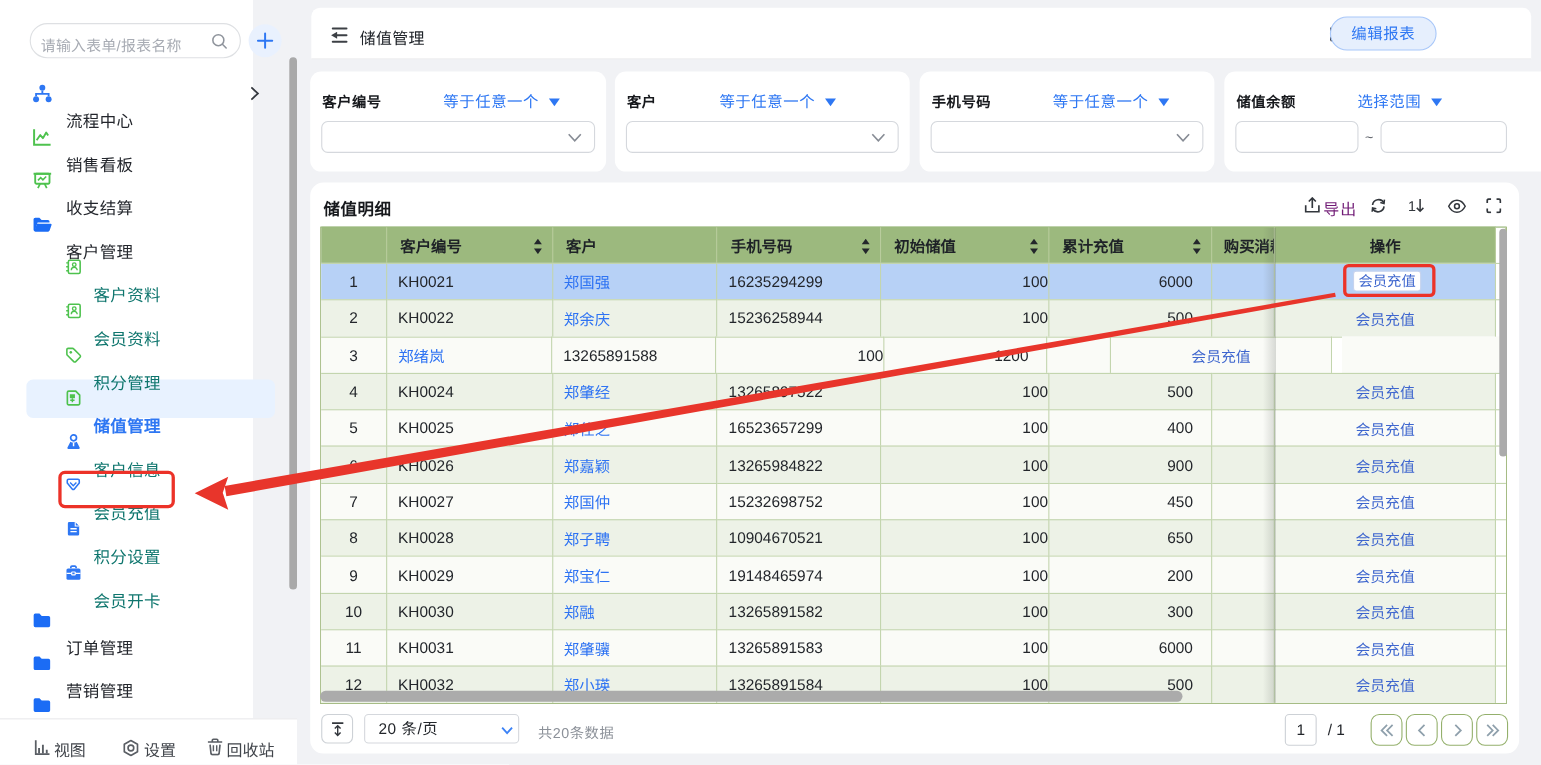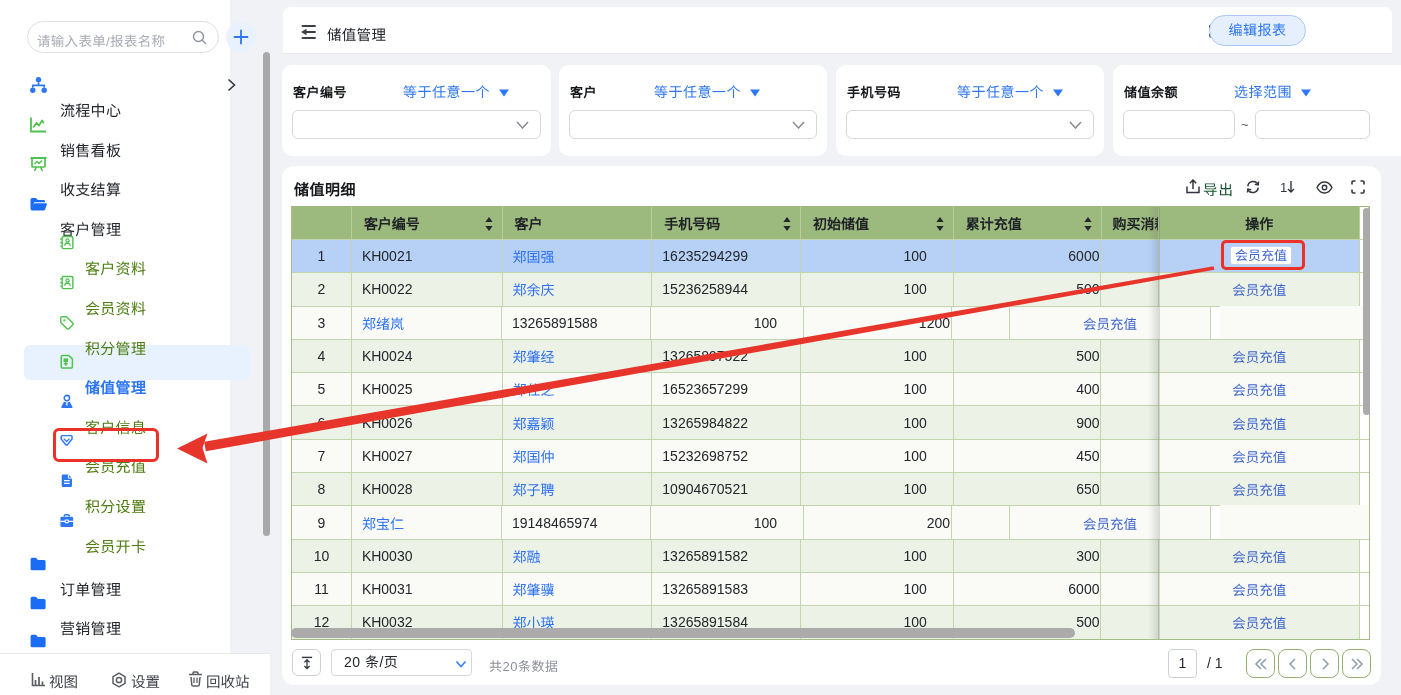--- a/index.html
+++ b/index.html
@@ -7,21 +7,21 @@
 html,body { width:1401px; height:695px; overflow:hidden; }
 body { font-family:"Liberation Sans", sans-serif; background:#F1F2F5; color:#1F2329; position:relative; }
 .abs { position:absolute; }
 
 #sidebar { position:absolute; left:0; top:0; width:230px; height:695px; background:#fff; }
 #search { position:absolute; left:27px; top:21px; width:192px; height:32px; border:1px solid #DEE0E3; border-radius:16px; }
 #search .ph { position:absolute; left:9px; top:8px; font-size:13.5px; color:#A8ACB4; letter-spacing:0.3px;}
 #plusbtn { position:absolute; left:226px; top:22px; width:30px; height:30px; border-radius:50%; background:#E9F1FE; }
 .mi { position:absolute; left:0; width:270px; height:36px; }
 .mi .txt { position:absolute; left:60px; top:50%; transform:translateY(-50%); font-size:15px; color:#23262C; letter-spacing:0.3px;margin-top:24px;}
-.mi.sub .txt { left:85px; font-size:15px; color:#4d7c0f; }
+.mi.sub .txt { left:85px; font-size:15px; color:#0f766e; }
 .mi .ic { position:absolute; left:29px; top:50%; transform:translateY(-50%); width:19px; height:19px; }
 .mi.sub .ic { left:59px; width:17px; height:17px; }
 #selbg { position:absolute; left:24px; top:345px; width:226px; height:35px; background:#E8F2FF; border-radius:6px; }
 #sb-redbox { position:absolute; left:53px; top:428px; width:106px; height:34px; border:3px solid #EC3228; border-radius:6px; z-index:30;}
 #sb-scroll { position:absolute; left:263px; top:52px; width:7px; height:484px; background:#A9A9A9; border-radius:4px; z-index:5;}
 #sb-bottom { position:absolute; left:0; top:653px; width:270px; height:42px; border-top:1px solid #E8E9EB; background:#fff;}
 #sb-bottom .item { position:absolute; top:16px; font-size:14.5px; color:#41454B; }
 
 #topbar { position:absolute; left:283px; top:7px; width:1109px; height:47px; background:#fff; border-radius:8px 8px 0 0; border-bottom:1px solid #E8E9EB; }
 #tb-title { position:absolute; left:44px; top:16px; font-size:14.5px; font-weight:500; color:#20242A; letter-spacing:0.3px;}
@@ -41,22 +41,22 @@
 .trow { display:flex; width:100%; height:33.3px; }
 .trow > div { border-right:1px solid #C3D5AE; border-top:1px solid #C3D5AE; overflow:hidden; white-space:nowrap; display:flex; align-items:center; font-size:14px; }
 .trow > div:last-child { border-right:none; }
 #thead { background:#9CB97E; height:33px;}
 #thead > div { font-weight:700; color:#1E2227; border-right:1px solid #B9CC9D; border-top:1px solid #9CB97E; position:relative;}
 #thead > div.c8 { background:#fff; }
 .c0{width:60px; justify-content:center;}
 .c1{width:151px; padding-left:10px;}
 .c2{width:150px; padding-left:10px;}
 .c3{width:149px; padding-left:10px;}
-.c4{width:153px; justify-content:flex-end; padding-right:26px;}
-.c5{width:148px; justify-content:flex-end; padding-right:1px;}
+.c4{width:153px; justify-content:flex-end; padding-right:0;}
+.c5{width:148px; justify-content:flex-end; padding-right:16px;}
 .c6{width:58px; padding-left:11px;}
 .c7{width:201px; justify-content:center;}
 .c8{width:9px; border-right:none; background:#fff;}
 #thead .c4, #thead .c5 { justify-content:flex-start; padding-left:12px;}
 #thead .c1, #thead .c2, #thead .c3 { padding-left:12px;}
 .odd { background:#FAFBF7; }
 .even { background:#EDF2E7; }
 .selrow { background:#B7D1F6; }
 .selrow > div { border-top-color:#C3D5AE; }
 .lnk { color:#2E73F3; font-size:13.5px; }
@@ -295,21 +295,21 @@
     </div>
   </div>
 
 <div id="tcard"></div>
 <span id="ttitle">储值明细</span>
 <div id="toolbar">
   <svg class="abs" style="left:5px;top:2px" width="16" height="16" viewBox="0 0 16 16">
       <path d="M8 10 V1.5 M4.8 4.2 L8 1 L11.2 4.2" fill="none" stroke="#33373D" stroke-width="1.5"></path>
       <path d="M2 7.5 V13.5 H14 V7.5" fill="none" stroke="#33373D" stroke-width="1.5"></path>
     </svg>
-  <span class="abs" style="left:23px;top:1px;font-size:14.5px;color:#14532d;letter-spacing:1px;">导出</span>
+  <span class="abs" style="left:23px;top:1px;font-size:14.5px;color:#701a75;letter-spacing:1px;">导出</span>
   <svg class="abs" style="left:65px;top:2px" width="16" height="16" viewBox="0 0 16 16">
       <path d="M2.8 10.5 A5.5 5.5 0 0 0 13.2 8.6 M13.2 5.5 A5.5 5.5 0 0 0 2.8 7.4" fill="none" stroke="#33373D" stroke-width="1.5"></path>
       <path d="M13.6 2.5 L13.2 6 L9.8 5.2" fill="none" stroke="#33373D" stroke-width="1.4"></path>
       <path d="M2.4 13.5 L2.8 10 L6.2 10.8" fill="none" stroke="#33373D" stroke-width="1.4"></path>
     </svg>
   <svg class="abs" style="left:100px;top:2px" width="16" height="16" viewBox="0 0 16 16">
       <text x="0" y="13" font-size="13" fill="#33373D" font-family="Liberation Sans">1</text>
       <path d="M11 2 V12.5 M8 10 L11 13 L14 10" fill="none" stroke="#33373D" stroke-width="1.4"></path>
     </svg>
   <svg class="abs" style="left:136px;top:4px" width="17" height="13" viewBox="0 0 17 13">
@@ -427,20 +427,21 @@
       <div class="c2 lnk">郑子聘</div>
       <div class="c3 num">10904670521</div>
       <div class="c4 num">100</div>
       <div class="c5 num">650</div>
       <div class="c6"></div>
       <div class="c7" style="font-size:13.5px;color:#3E66CE;justify-content:center">会员充值</div>
       <div class="c8"></div>
     </div>
     <div class="trow odd">
       <div class="c0 num">9</div>
+      <div class="c1 num">KH0029</div>
       <div class="c2 lnk">郑宝仁</div>
       <div class="c3 num">19148465974</div>
       <div class="c4 num">100</div>
       <div class="c5 num">200</div>
       <div class="c6"></div>
       <div class="c7" style="font-size:13.5px;color:#3E66CE;justify-content:center">会员充值</div>
       <div class="c8"></div>
     </div>
     <div class="trow even">
       <div class="c0 num">10</div>

